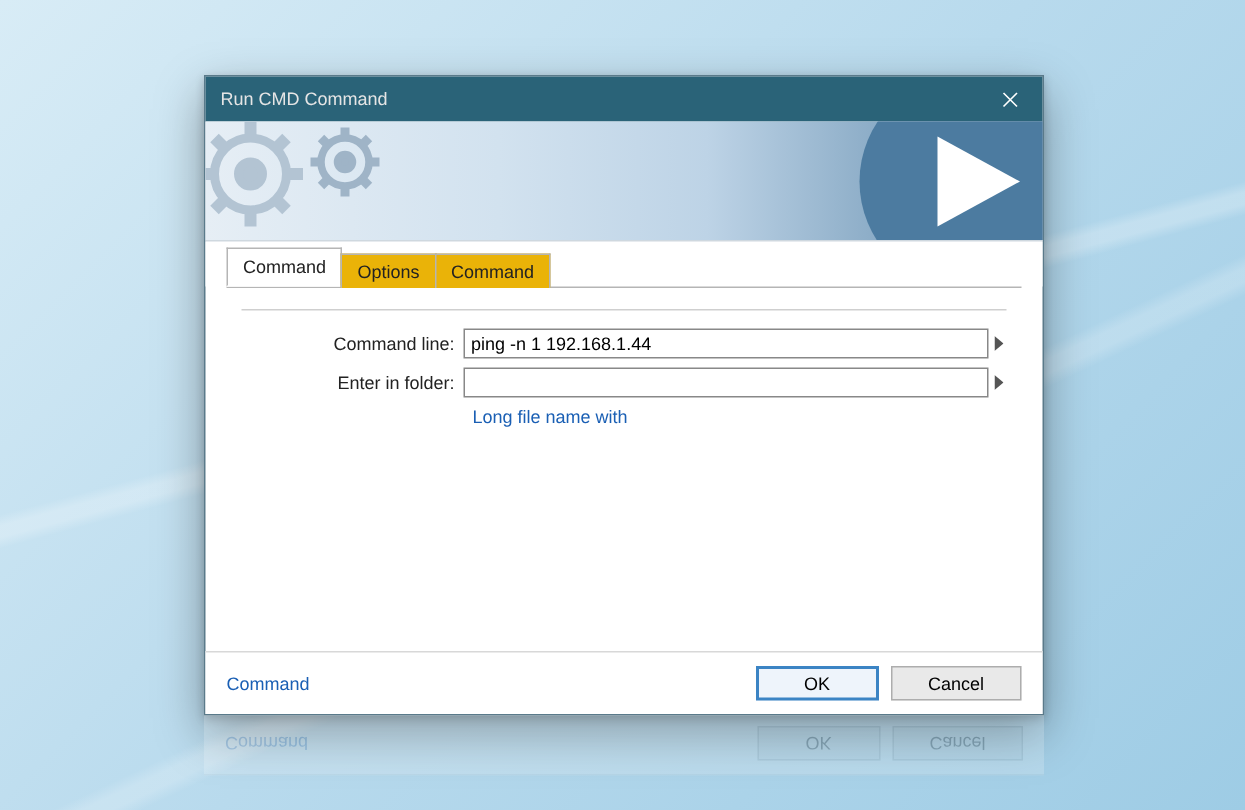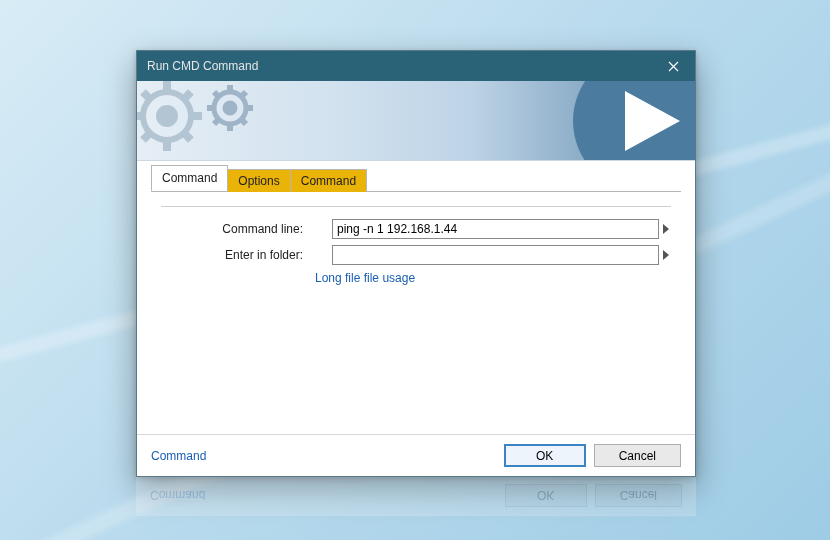--- a/index.html
+++ b/index.html
@@ -58,21 +58,21 @@
   }
   .tab.active { background: #fff; border-bottom: 1px solid #fff; top: 0; padding-top:5px; padding-bottom:5px;}
   .tabpanel {
     margin: 0 14px 0 14px; padding: 10px 10px 10px 10px;
     border-top: 1px solid #b5b5b5;
     font-size: 12px; color: #222;
   }
   .instr { margin: 2px 0 10px 0; }
   .divider { height: 1px; background: #cfcfcf; margin: 4px 0 12px 0; }
   .formrow {
-    display: flex; align-items: center; margin-bottom: 6px; gap: 23px;
+    display: flex; align-items: center; margin-bottom: 6px;
   }
   .formrow label {
     width: 148px; text-align: right; padding-right: 6px; font-size: 12px;
   }
   .inputwrap { flex: 1; display: flex; align-items: flex-start; }
   .inputwrap input {
     flex: 1; height: 20px; padding: 1px 4px;
     border: 1px solid #888; font-size: 12px; font-family: inherit;
     outline: none;
   }
@@ -189,21 +189,21 @@
         <input type="text" value="" style="">
         <div class="expandbtn">
           <svg viewBox="0 0 6 10">
               <polygon points="0,0 6,5 0,10" fill="#555"></polygon>
             </svg>
         </div>
       </div>
     </div>
 
     <div class="linkrow">
-      <a>Long file file usage</a>
+      <a>Long file name with</a>
     </div>
   </div>
 
   <div class="footer">
     <a class="statuslink">Command</a>
     <div class="btns">
       <div class="btn primary">OK</div>
       <div class="btn">Cancel</div>
     </div>
   </div>

